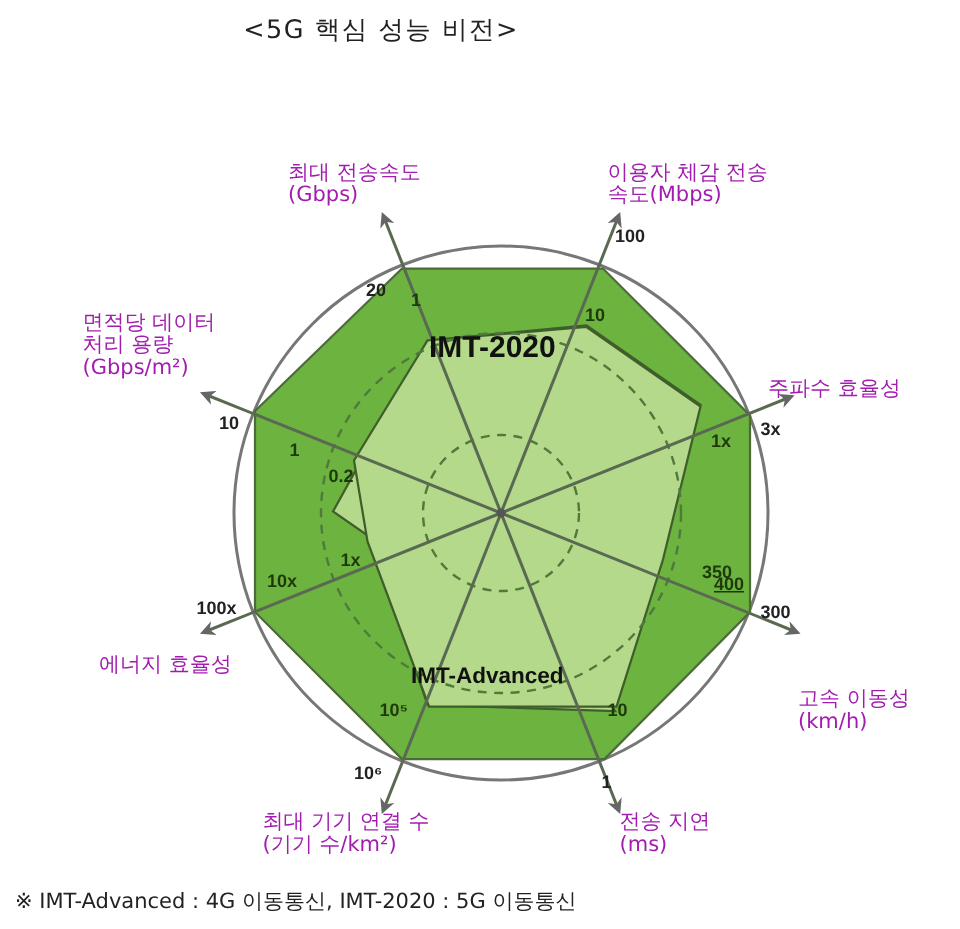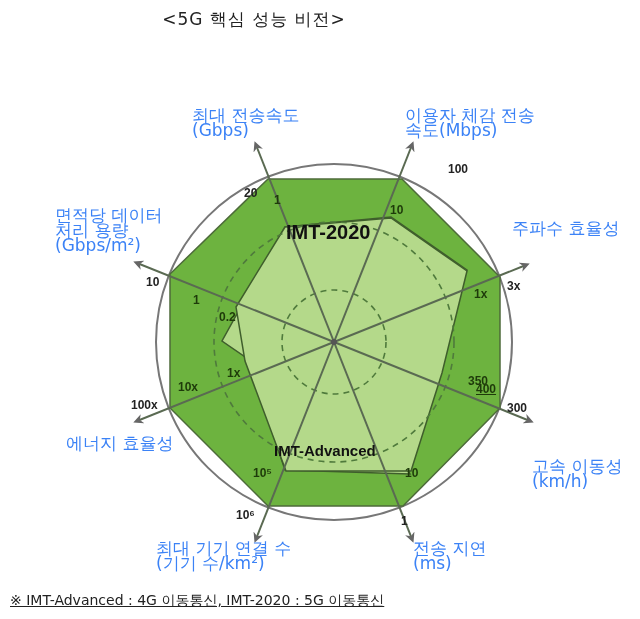--- a/index.html
+++ b/index.html
@@ -1,23 +1,23 @@
 <!DOCTYPE html>
 <html><head>
 <meta charset="utf-8">
 <style>
   html,body{margin:0;padding:0;background:#ffffff;}
   body{width:640px;height:619px;position:relative;overflow:hidden;font-family:"DejaVu Sans","Liberation Sans",sans-serif;color:#333;}
   .title{position:absolute;left:0;width:508px;top:8px;text-align:center;font-size:17px;color:#222;letter-spacing:1px;}
   svg{position:absolute;left:0;top:0;}
-  .lbl{position:absolute;font-size:17px;line-height:15px;color:#3b82f6;white-space:nowrap;}
+  .lbl{position:absolute;font-size:14px;line-height:15px;color:#a21caf;white-space:nowrap;}
   .tick{position:absolute;font-size:12px;font-weight:bold;color:#222;white-space:nowrap;font-family:"Liberation Sans",sans-serif;}
   .tick.in{color:#1e3a0a;}
   .big{position:absolute;font-weight:bold;color:#111;font-family:"Liberation Sans",sans-serif;white-space:nowrap;margin-top:40px;}
-  .note{position:absolute;left:10px;top:592px;font-size:14px;color:#222;white-space:nowrap;text-decoration:underline;}
+  .note{position:absolute;left:10px;top:592px;font-size:14px;color:#222;white-space:nowrap;}
 </style>
 </head>
 <body>
 
 <div class="title">&lt;5G 핵심 성능 비전&gt;</div>
 
 <svg width="640" height="619" viewBox="0 0 640 619">
   <defs>
     <marker id="arr" markerWidth="10" markerHeight="10" refX="6" refY="5" orient="auto" markerUnits="userSpaceOnUse">
       <path d="M0,0 L10,5 L0,10 L3,5 Z" fill="#666"></path>
@@ -46,29 +46,29 @@
     <line x1="334" y1="342" x2="137" y2="263" marker-end="url(#arr)"></line>
   </g>
   <circle cx="334" cy="342" r="3" fill="#555"></circle>
 </svg>
 
 <div class="big" style="left:286px;top:181px;font-size:20px;">IMT-2020</div>
 <div class="big" style="left:274px;top:402px;font-size:15px;">IMT-Advanced</div>
 
 <div class="lbl" style="left:192px;top:108px;"><span>최대 전송속도</span><br><span>(Gbps)</span></div>
 <div class="lbl" style="left:405px;top:108px;"><span>이용자 체감 전송</span><br><span>속도(Mbps)</span></div>
-<div class="lbl" style="left:512px;top:221px;"><span>주파수 효율성</span></div>
+<div class="lbl" style="left:512px;top:252px;"><span>주파수 효율성</span></div>
 <div class="lbl" style="left:532px;top:432px;margin-top:27px;"><span>고속 이동성</span><br><span>(km/h)</span></div>
 <div class="lbl" style="left:413px;top:541px;"><span>전송 지연</span><br><span>(ms)</span></div>
-<div class="lbl" style="left:156px;top:541px;"><span>최대 기기 연결 수</span><br><span>(기기 수/km²)</span></div>
+<div class="lbl" style="left:175px;top:541px;"><span>최대 기기 연결 수</span><br><span>(기기 수/km²)</span></div>
 <div class="lbl" style="left:66px;top:436px;"><span>에너지 효율성</span></div>
 <div class="lbl" style="left:55px;top:208px;"><span>면적당 데이터</span><br><span>처리 용량</span><br><span>(Gbps/m²)</span></div>
 
 <div class="tick" style="left:244px;top:162px;margin-top:24px;">20</div>
-<div class="tick" style="left:410px;top:162px;margin-left:38px;">100</div>
+<div class="tick" style="left:410px;top:150px;">100</div>
 <div class="tick" style="left:507px;top:279px;">3x</div>
 <div class="tick" style="left:507px;top:401px;">300</div>
 <div class="tick" style="left:401px;top:514px;">1</div>
 <div class="tick" style="left:236px;top:508px;">10⁶</div>
 <div class="tick" style="left:131px;top:398px;">100x</div>
 <div class="tick" style="left:146px;top:275px;">10</div>
 
 <div class="tick in" style="left:274px;top:193px;">1</div>
 <div class="tick in" style="left:390px;top:203px;">10</div>
 <div class="tick in" style="left:474px;top:287px;">1x</div>

